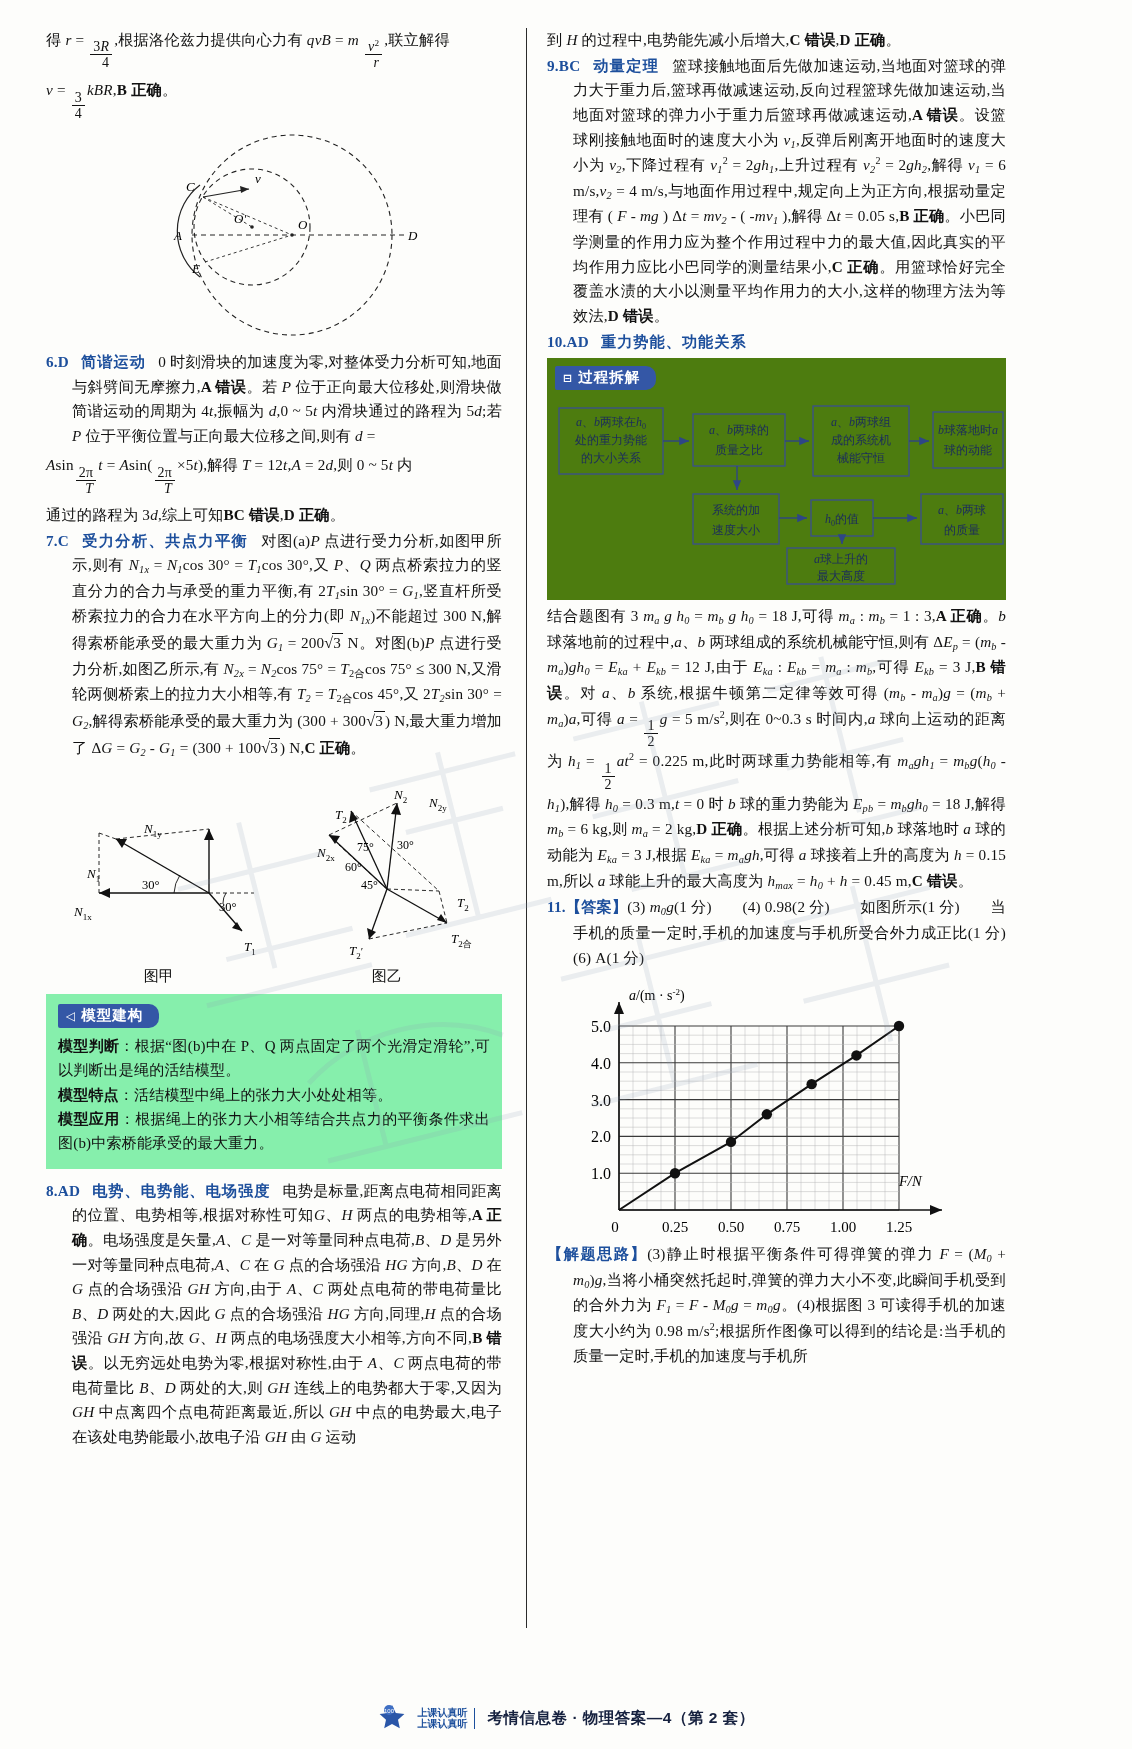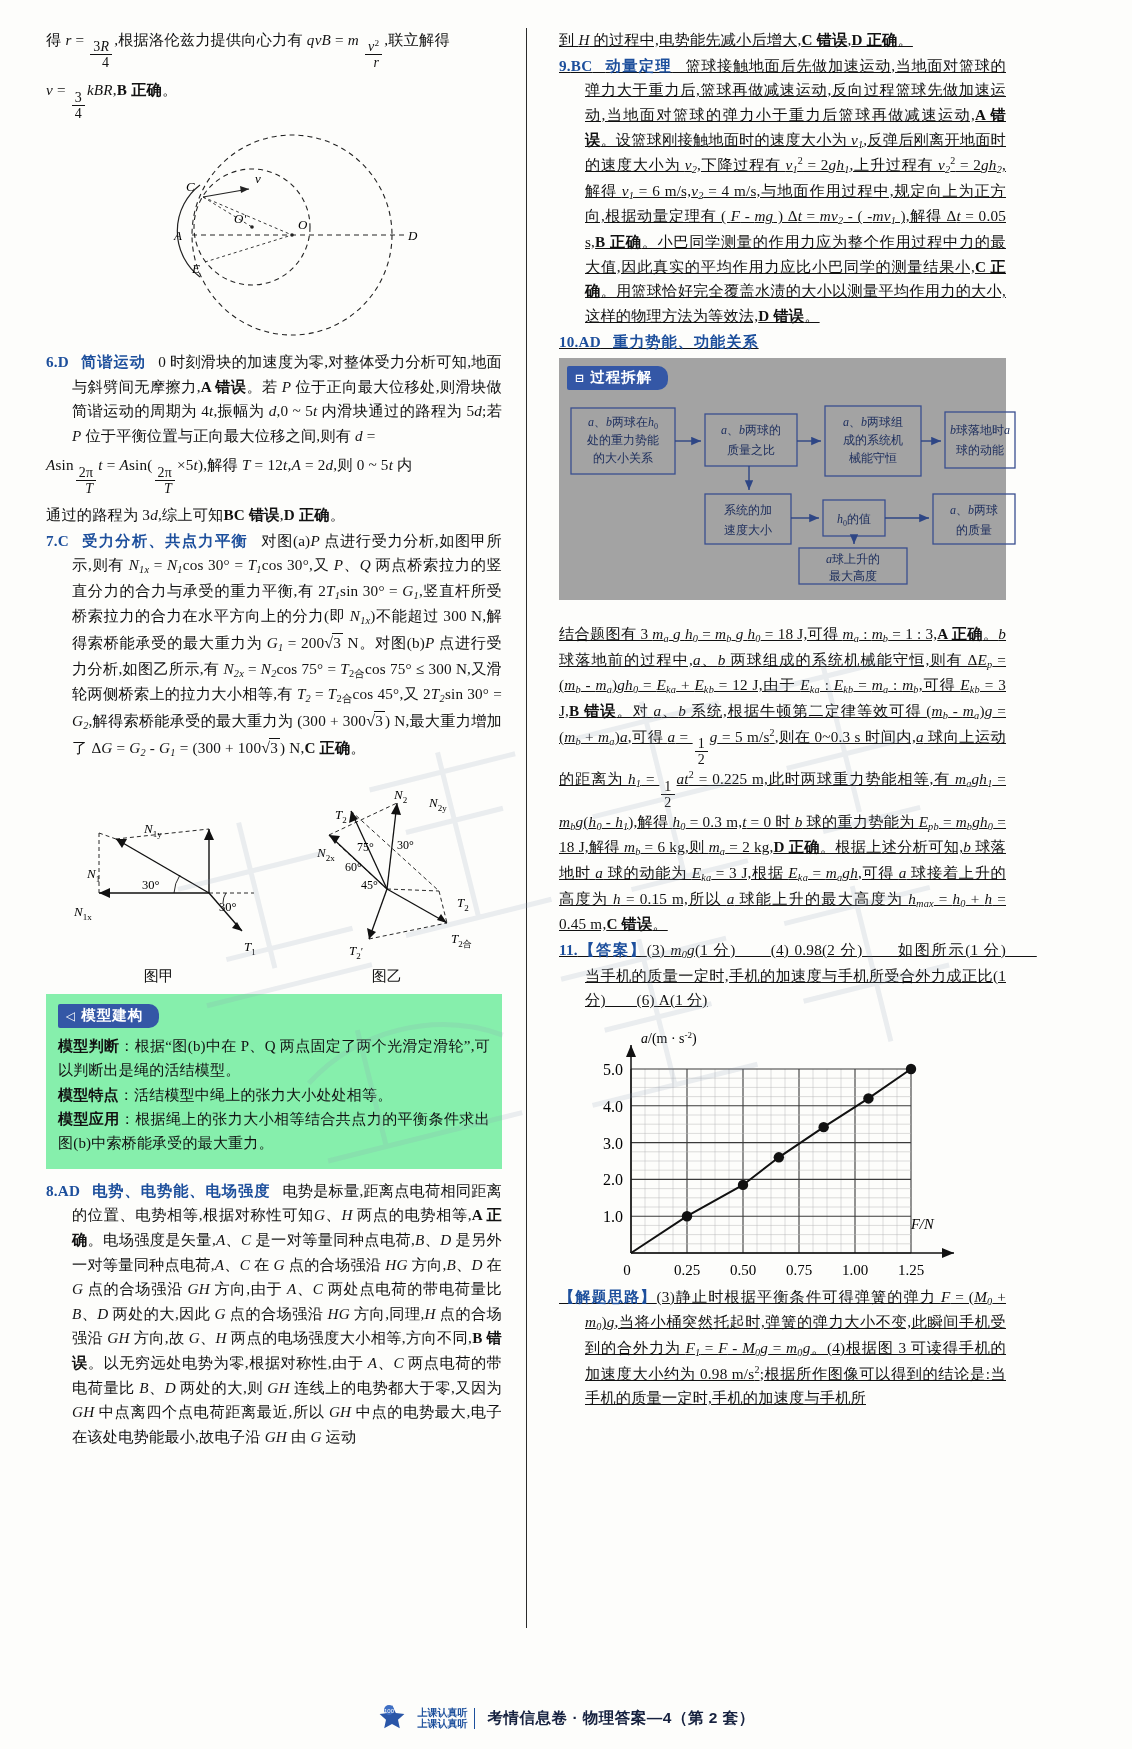--- a/index.html
+++ b/index.html
@@ -11,21 +11,21 @@
     color:#111;
     position:relative;
     overflow:hidden;
   }
   .page { position:relative; width:1132px; height:1749px; padding:28px 46px 0 46px; }
 
   
   .cols { display:flex; gap:0; height:1600px; }
   .col { width:480px; position:relative; }
   .col.left { padding-right:24px; }
-  .col.right { padding-left:32px; border-left:1.5px solid #2b2b2b;text-decoration:underline; }
+  .col.right { padding-left:20px; border-left:1.5px solid #2b2b2b; }
 
   
   .p { font-size:15.2px; line-height:1.62; text-align:justify; margin:0 0 1px 0; letter-spacing:.2px; }
   .hang { padding-left:26px; text-indent:-26px; }
   b, .b { font-weight:bold; }
   .blue { color:#1d4f9c; font-weight:bold; }
   .blueT { color:#1d4f9c; font-weight:bold; letter-spacing:1px; }
   i, .it { font-style:italic; font-family:"Liberation Serif",serif; }
   .sub { font-size:.68em; vertical-align:-.28em; font-style:italic;}
   .subn { font-size:.68em; vertical-align:-.28em; font-style:normal;}
@@ -47,21 +47,21 @@
   }
   .tipbox .p { font-size:15px; line-height:1.58; }
   .tipkey { font-weight:bold; }
 
   
   .figwrap { text-align:center; margin:6px 0 4px 0; }
   .figcap { text-align:center; font-size:15px; margin-top:2px; }
   .figrow { display:flex; justify-content:space-around; align-items:flex-end; }
 
   
-  .flow { background:#a3a3a3; padding:8px 8px 10px 8px; margin:4px 0 22px 0;}
+  .flow { background:#4d7c0f; padding:8px 8px 10px 8px; margin:4px 0 4px 0;}
 
   
   .chart { margin:4px auto 2px auto; }
 
   
   .footer { position:absolute; left:0; right:0; bottom:14px; text-align:center;
             font-size:15px; color:#1c2f6b; font-family:"Liberation Sans",sans-serif;}
   .footer .logo { display:inline-block; vertical-align:middle; margin-right:6px;}
   .footer .slog { display:inline-block; vertical-align:middle; font-size:10px;
                   line-height:1.05; color:#1c4f9c; font-weight:bold; text-align:left;

